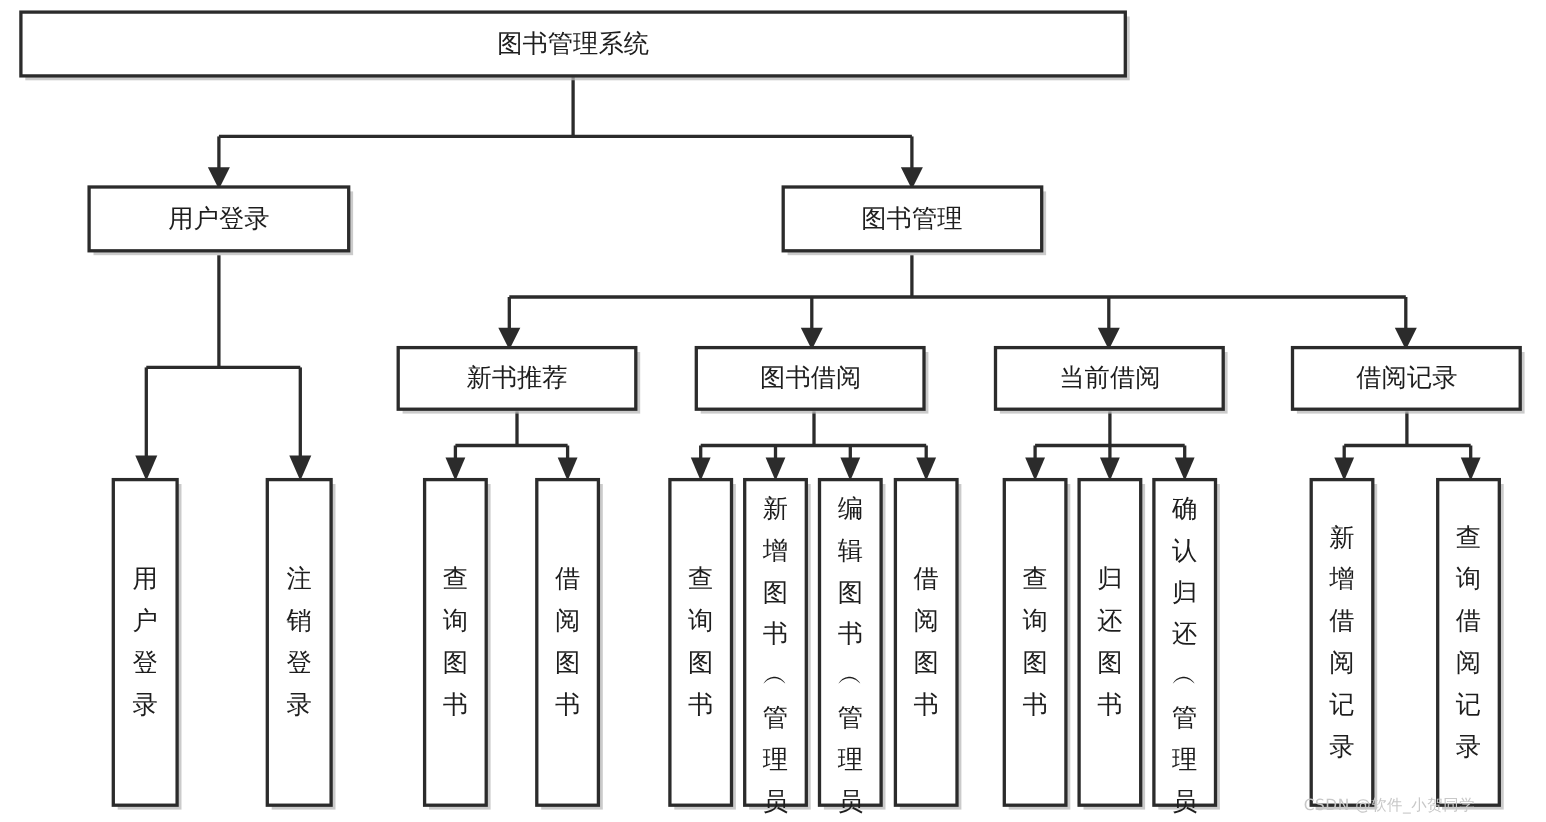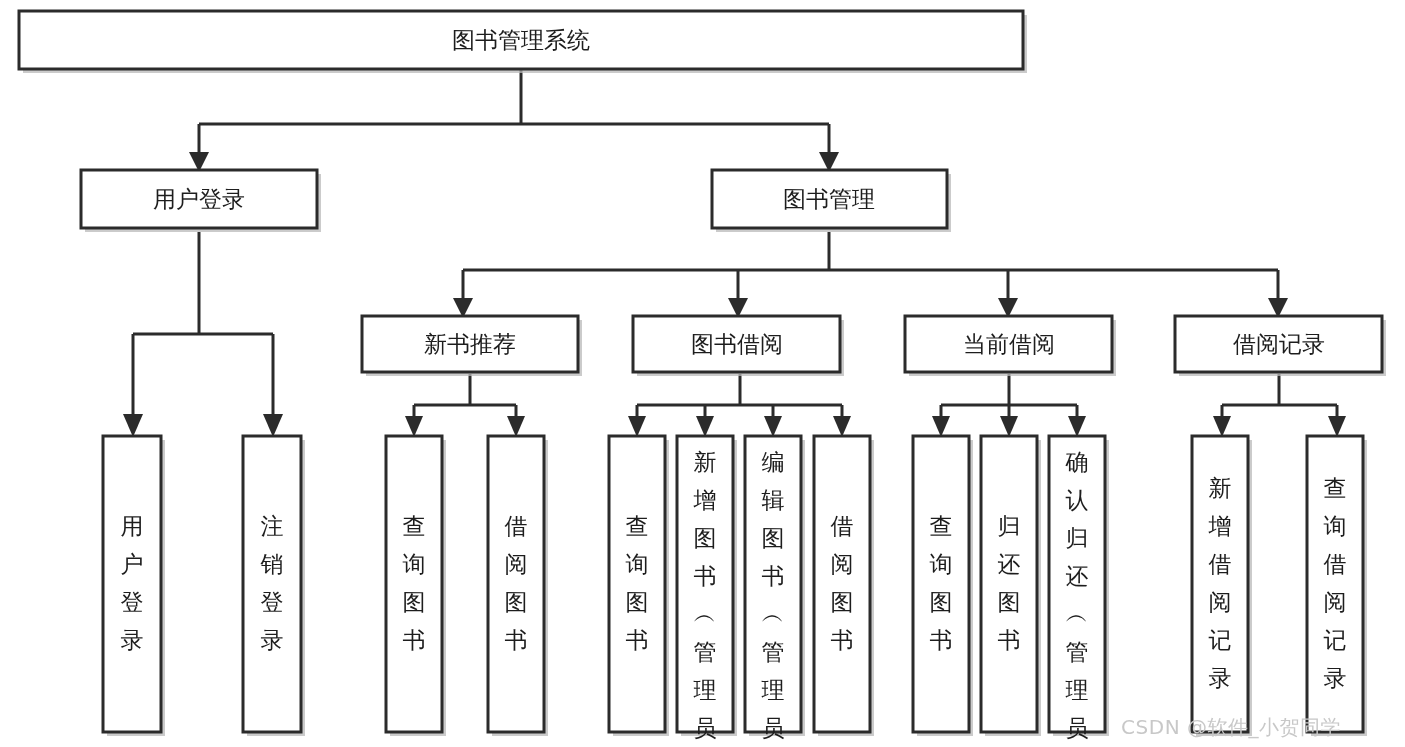--- a/index.html
+++ b/index.html
@@ -56,21 +56,21 @@
     font-family: "DejaVu Sans", "Liberation Sans", sans-serif;
     fill: #1d1d1d;
     font-size: 23px;
     text-anchor: middle;
   }
   .watermark-text {
     position: absolute;
     right: 8px;
     bottom: 6px;
     font-family: "DejaVu Sans", "Liberation Sans", sans-serif;
-    font-size: 20px;
+    font-size: 14px;
     color: #c8c8c8;
     white-space: nowrap;
     letter-spacing: 0.5px;
     user-select: none;
   }
 </style>
 </head>
 <body>
 
 <div id="diagram-root">

